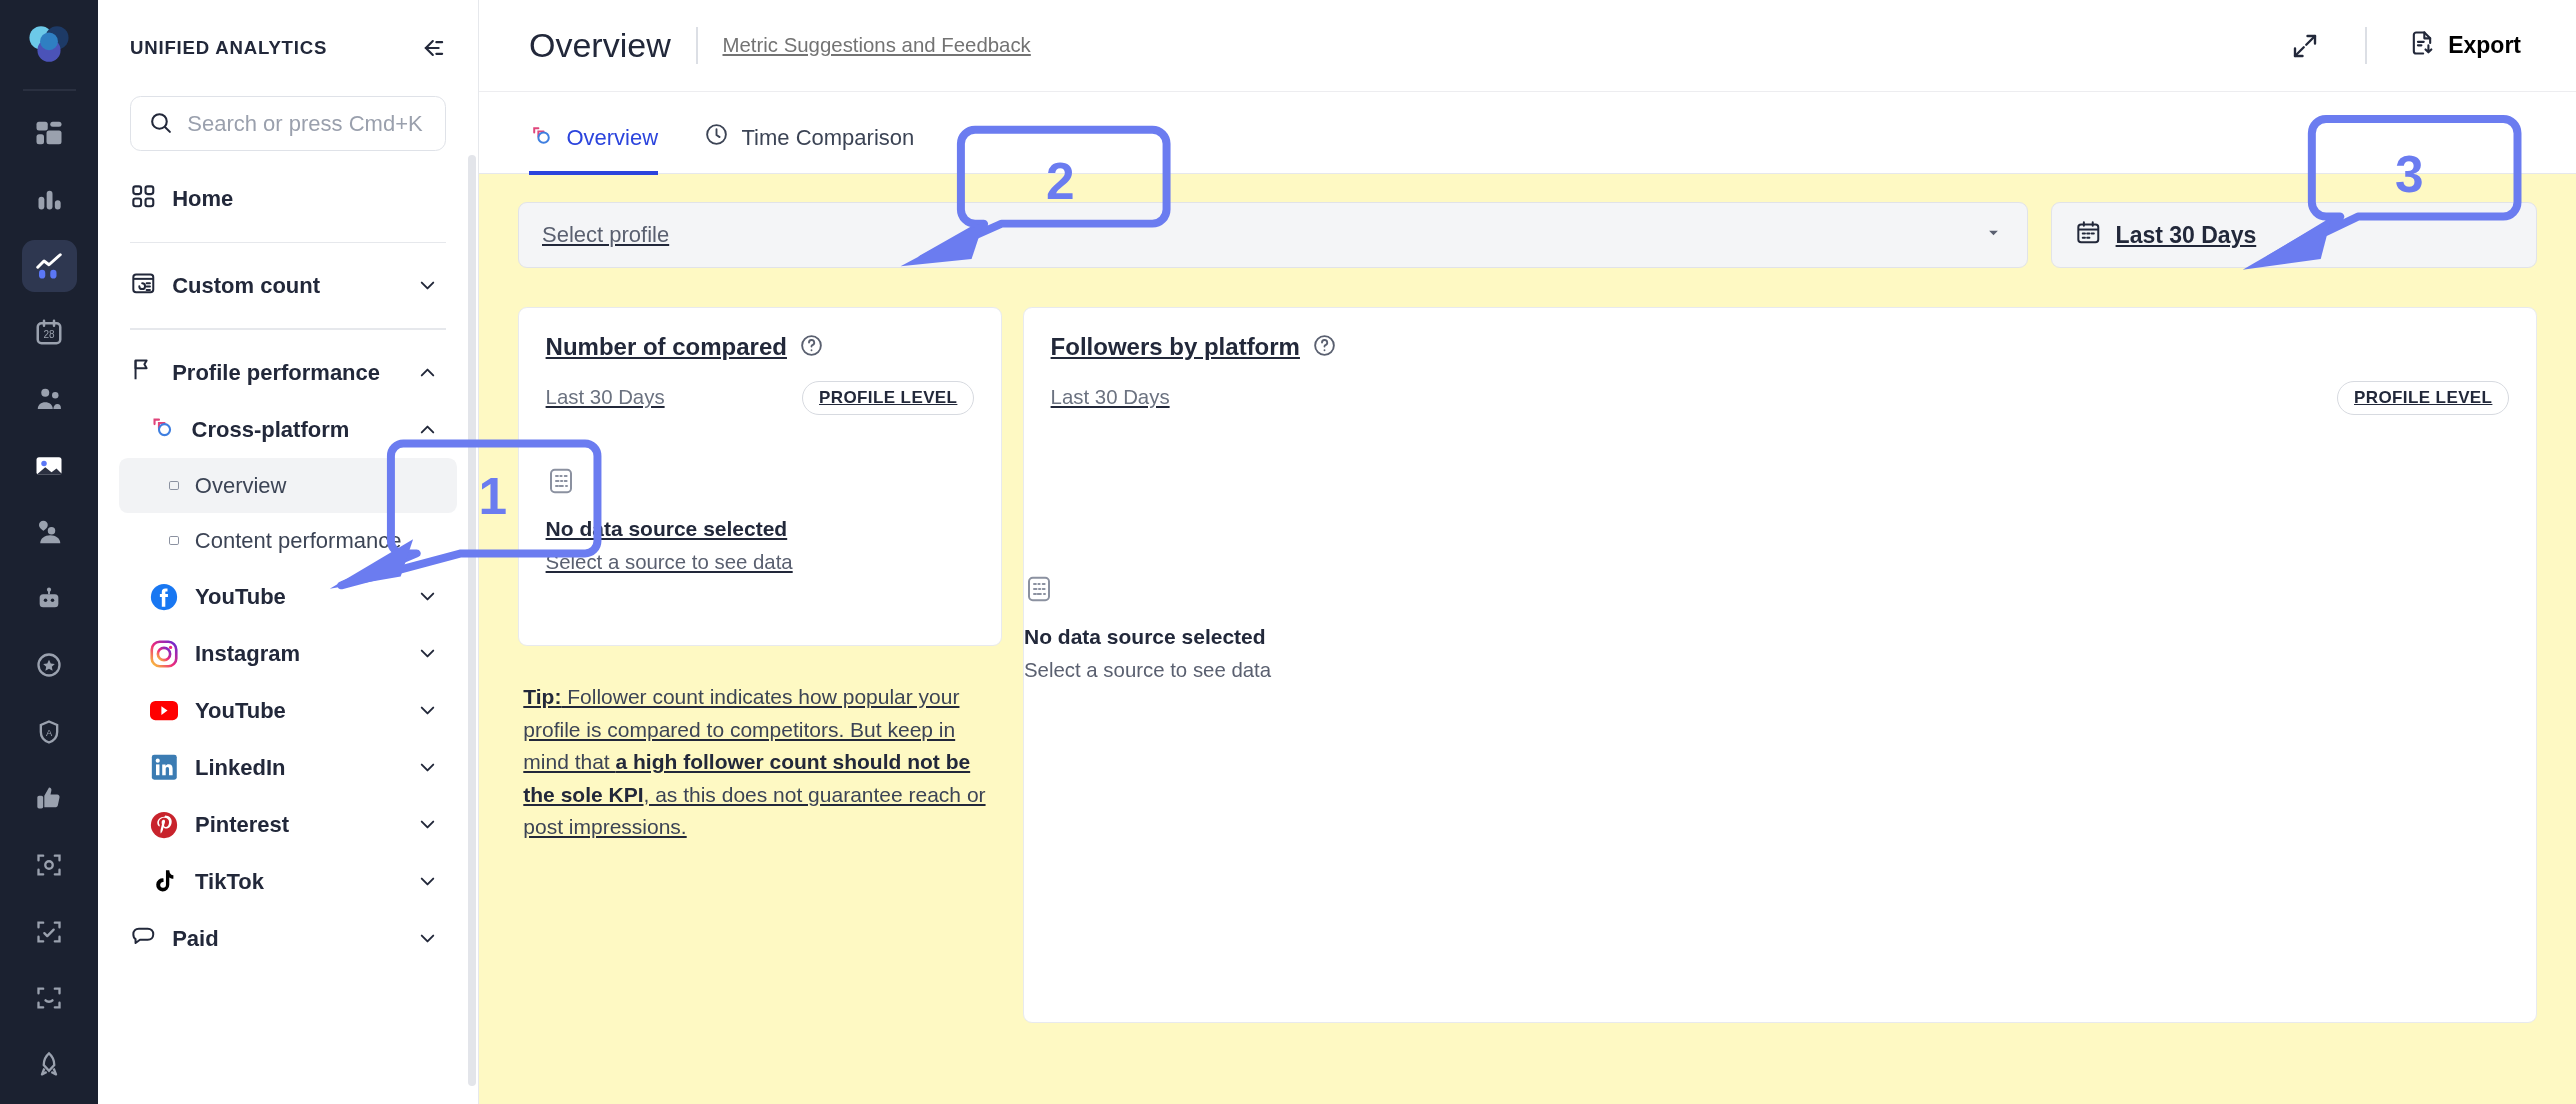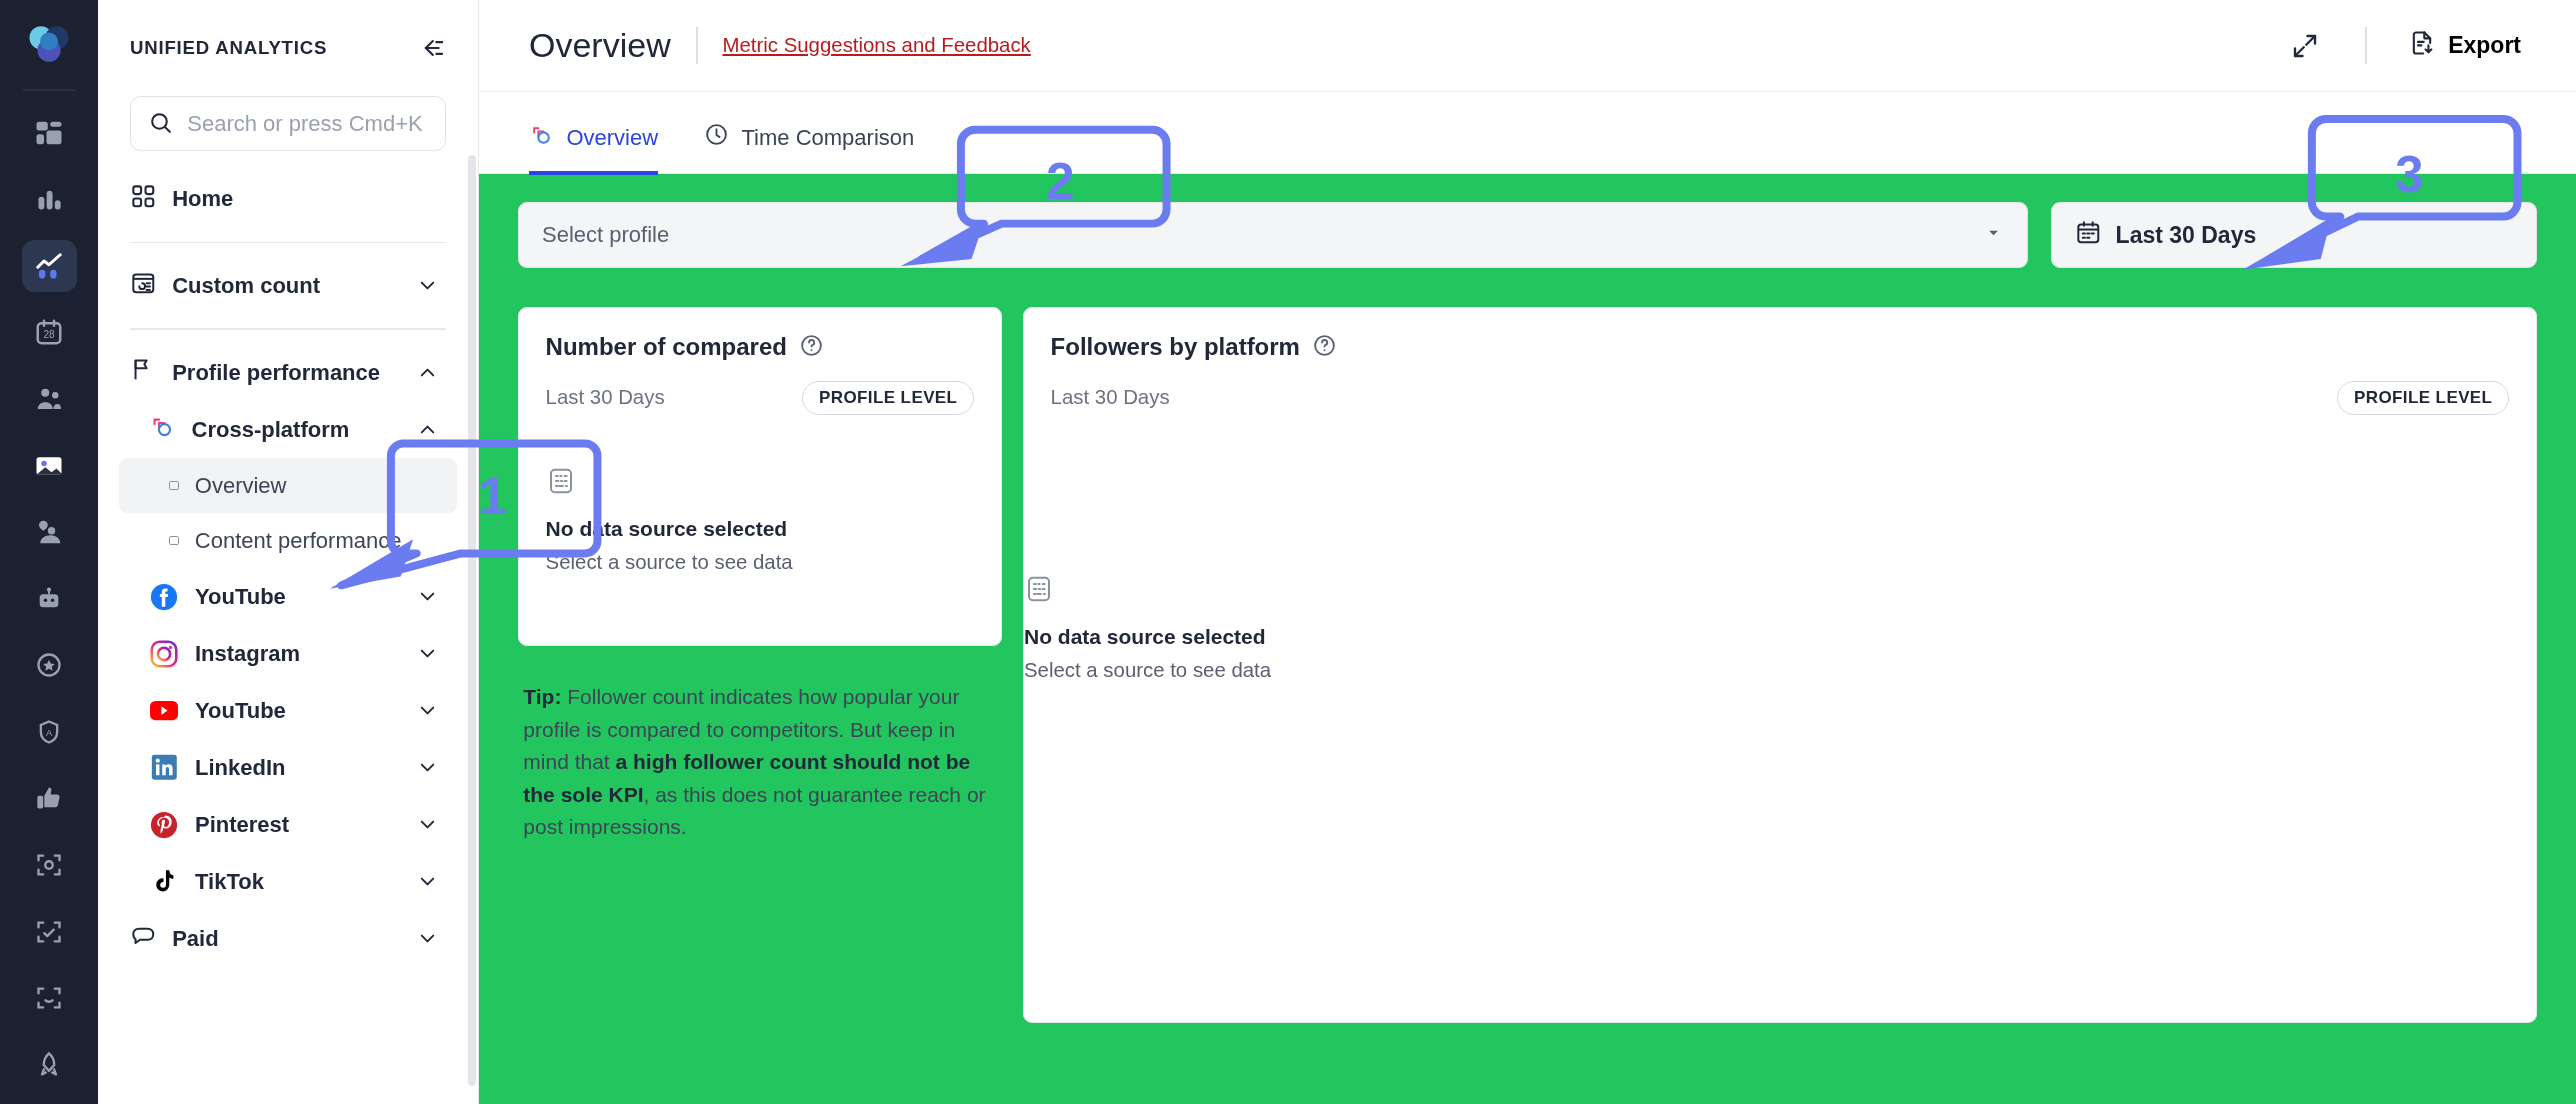--- a/index.html
+++ b/index.html
@@ -79,41 +79,41 @@
 
   
   .main { flex: 1; height: 100%; display: flex; flex-direction: column; min-width: 0; background:#fff;}
   .topbar {
     height: 92px; display:flex; align-items:center; padding: 0 39px 0 50px;
     border-bottom: 1.8px solid #ededf0; background:#fff;
   }
   .page-title { font-size: 34px; font-weight: 400; color: #22283a; }
   .vsep { width: 1.8px; height: 37px; background: #dcdfe5; margin: 0 25px; }
   .link {
-    font-size: 20.4px; color: #b91c1c; text-decoration: underline; cursor: pointer;
+    font-size: 20.4px; color: #737373; text-decoration: underline; cursor: pointer;
   }
   .top-actions { margin-left:auto; display:flex; align-items:center; gap: 0; }
   .icon-btn { padding: 8.9px 19.5px; cursor:pointer; display:flex; align-items:center;}
   .export-btn {
     display:flex; align-items:center; gap:12.4px; cursor:pointer;
     font-size: 23px; font-weight: 700; color:#000000; padding: 8.9px 16px;
   }
 
   .tabs {
     height: 82px; display:flex; align-items:flex-end; gap: 46px;
     padding: 0 50px; border-bottom: 1.8px solid #e6e8ec; background: #fff;
   }
   .tab {
     display:flex; align-items:center; gap:12.4px; font-size: 22px; color:#3c4455;
     padding-bottom: 17.7px; cursor: pointer; border-bottom: 4.4px solid transparent;
     position: relative; top: 1.8px;
   }
   .tab.active { color:#2b44dd; border-bottom-color:#2b44dd; font-weight:400; }
 
-  .content { flex: 1; background: #22c55e; padding: 28px 39px 0 39px; overflow: hidden; }
+  .content { flex: 1; background: #fef9c3; padding: 28px 39px 0 39px; overflow: hidden; text-decoration: underline; }
   .filters { display:flex; gap: 23px; margin-bottom: 39px; }
   .select-profile {
     flex: 1; height: 66px; background:#f4f5f7; border: 1.8px solid #e1e3e8; border-radius: 8.9px;
     display:flex; align-items:center; padding: 0 23px; font-size: 22px; color:#5a6070; cursor:pointer;
   }
   .select-profile .caret { margin-left:auto; }
   .date-btn {
     width: 486px; height: 66px; background:#f4f5f7; border: 1.8px solid #e1e3e8; border-radius: 8.9px;
     display:flex; align-items:center; gap: 14px; padding: 0 23px; font-size:23px;
     font-weight:700; color:#22283a; cursor:pointer;

